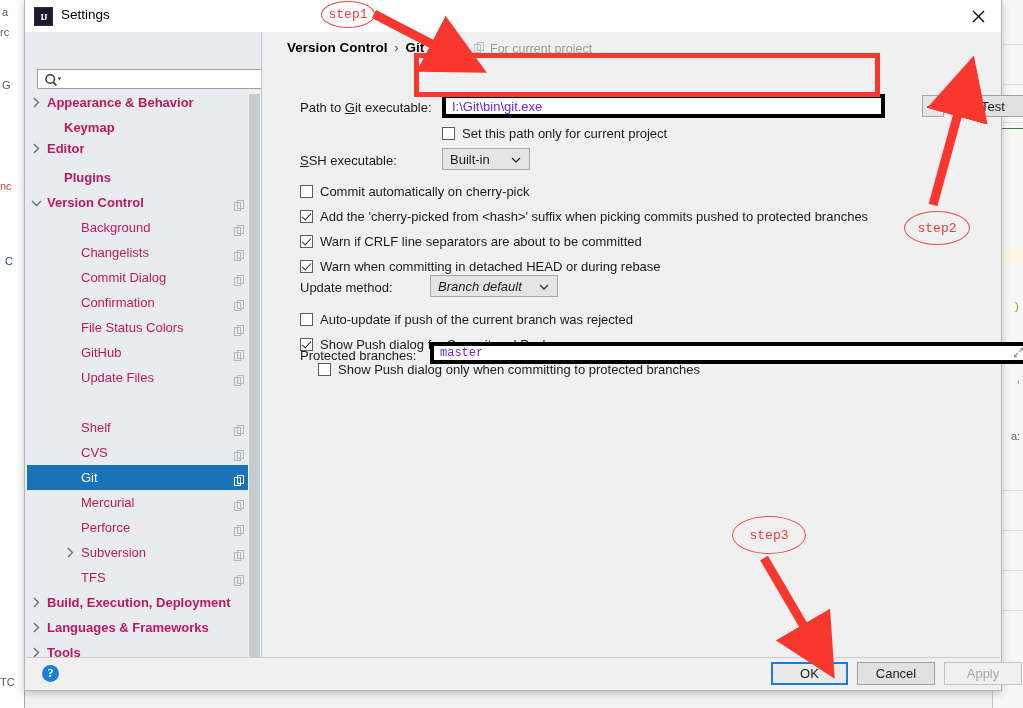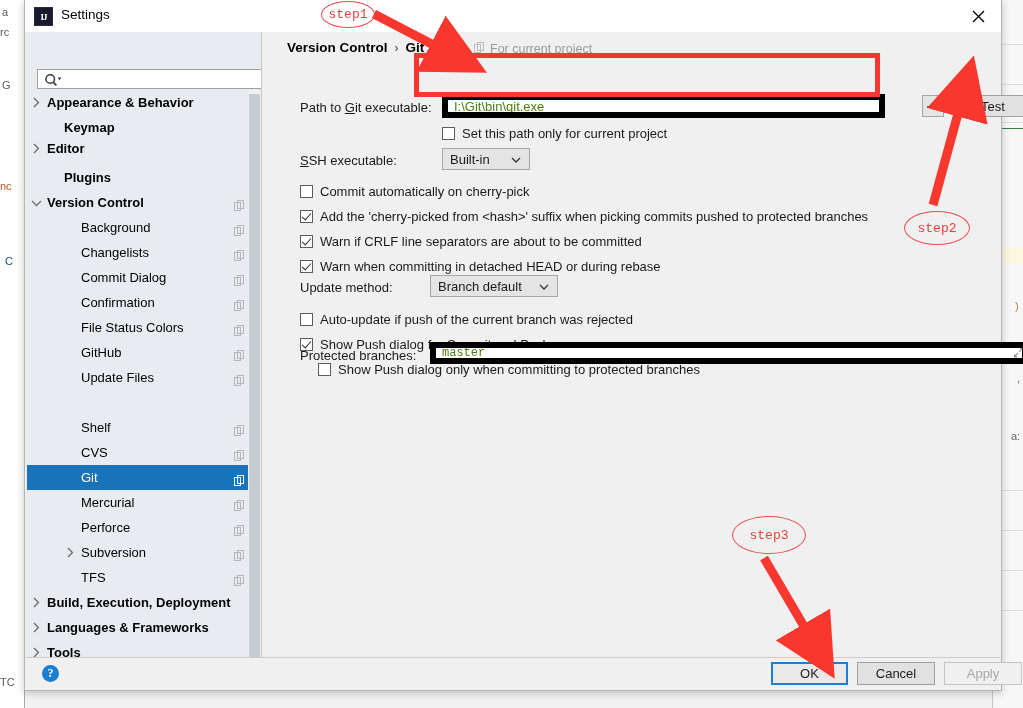--- a/index.html
+++ b/index.html
@@ -99,21 +99,21 @@
   .tree-row {
     position: absolute; left: 0; width: 234px; height: 25px;
     display: flex; align-items: center; cursor: default;
   }
   .tree-row.selected { background: #1a72b8; }
   .tree-arrow {
     position: absolute; width: 14px; height: 14px;
     display: flex; align-items: center; justify-content: center;
   }
   .tree-label {
-    position: absolute; font-size: 13px; color: #000000;
+    position: absolute; font-size: 13px; color: #be185d;
     white-space: nowrap;
   }
   .tree-row.bold .tree-label { font-weight: bold; }
   .tree-row.selected .tree-label { color: #ffffff; }
   .tree-badge {
     position: absolute; right: 16px; width: 11px; height: 11px;
     opacity: 0.55;
   }
   .tree-row.selected .tree-badge { opacity: 0.95; }
 
@@ -150,23 +150,23 @@
   }
   .fcp-icon { margin-right: 5px; opacity: 0.6; }
 
   .field-label {
     position: absolute; font-size: 13px; color: #1a1a1a; white-space: nowrap;
   }
   .underline-char { text-decoration: underline; }
 
   .text-input {
     position: absolute; background: #ffffff;
-    border: 6px solid #000000; box-sizing: border-box;
+    border: 4px solid #000000; box-sizing: border-box;
     font-family: "Liberation Sans", sans-serif;
-    font-size: 13px; color: #4d7c0f; padding: 0 6px; outline: none;
+    font-size: 13px; color: #6d28d9; padding: 0 6px; outline: none;
   }
   .mono-input {
     font-family: "Liberation Mono", monospace; font-size: 12px;
   }
   .browse-btn {
     position: absolute; background: #e4e4e4; border: 1px solid #a7a7a7;
     box-sizing: border-box; display: flex; align-items: center;
     justify-content: center; font-size: 12px; color: #222; cursor: pointer;
     font-weight: bold; letter-spacing: 1px; padding-bottom: 4px;
   }
@@ -539,21 +539,21 @@
             <span class="cbox checked"></span>
             <span>Warn if CRLF line separators are about to be committed</span>
           </div>
           <div class="cb-row" style="left: 38px; top: 227px;">
             <span class="cbox checked"></span>
             <span>Warn when committing in detached HEAD or during rebase</span>
           </div>
         </div>
 
       <div class="field-label" style="left:38px; top:248px;">Update method:</div>
-      <div class="select-box" style="left:168px; top:243px; width:128px; height:22px;">
+      <div class="select-box" style="left:168px; top:243px; width:128px; height:22px;font-style:italic;">
         <span>Branch default</span>
         <span class="select-arrow">
           <svg width="10" height="7" viewBox="0 0 10 7">
             <polyline points="1,1.5 5,5.5 9,1.5" fill="none" stroke="#333" stroke-width="1.3"></polyline>
           </svg>
         </span>
       </div>
 
       <div id="cbgroup2">
           <div class="cb-row" style="left: 38px; top: 280px;">

